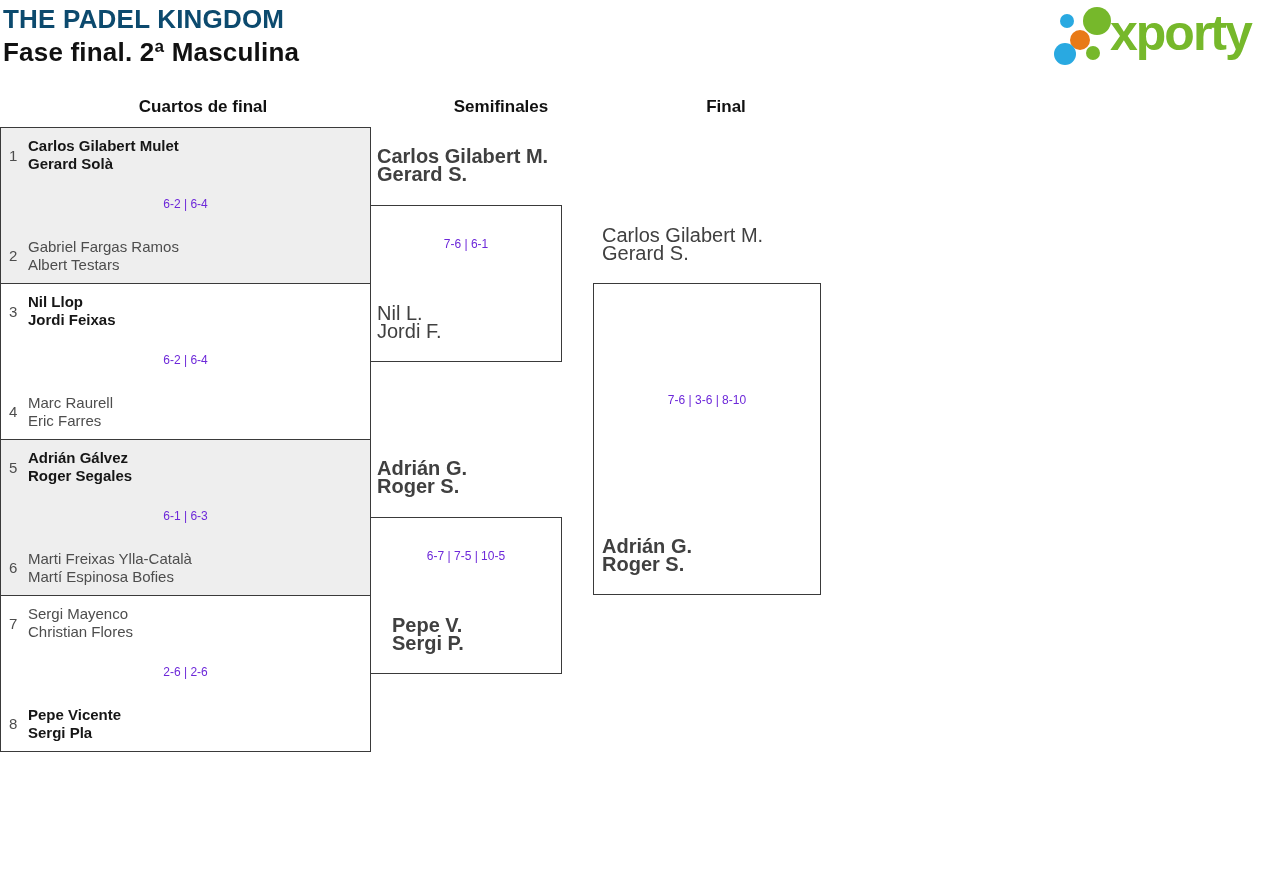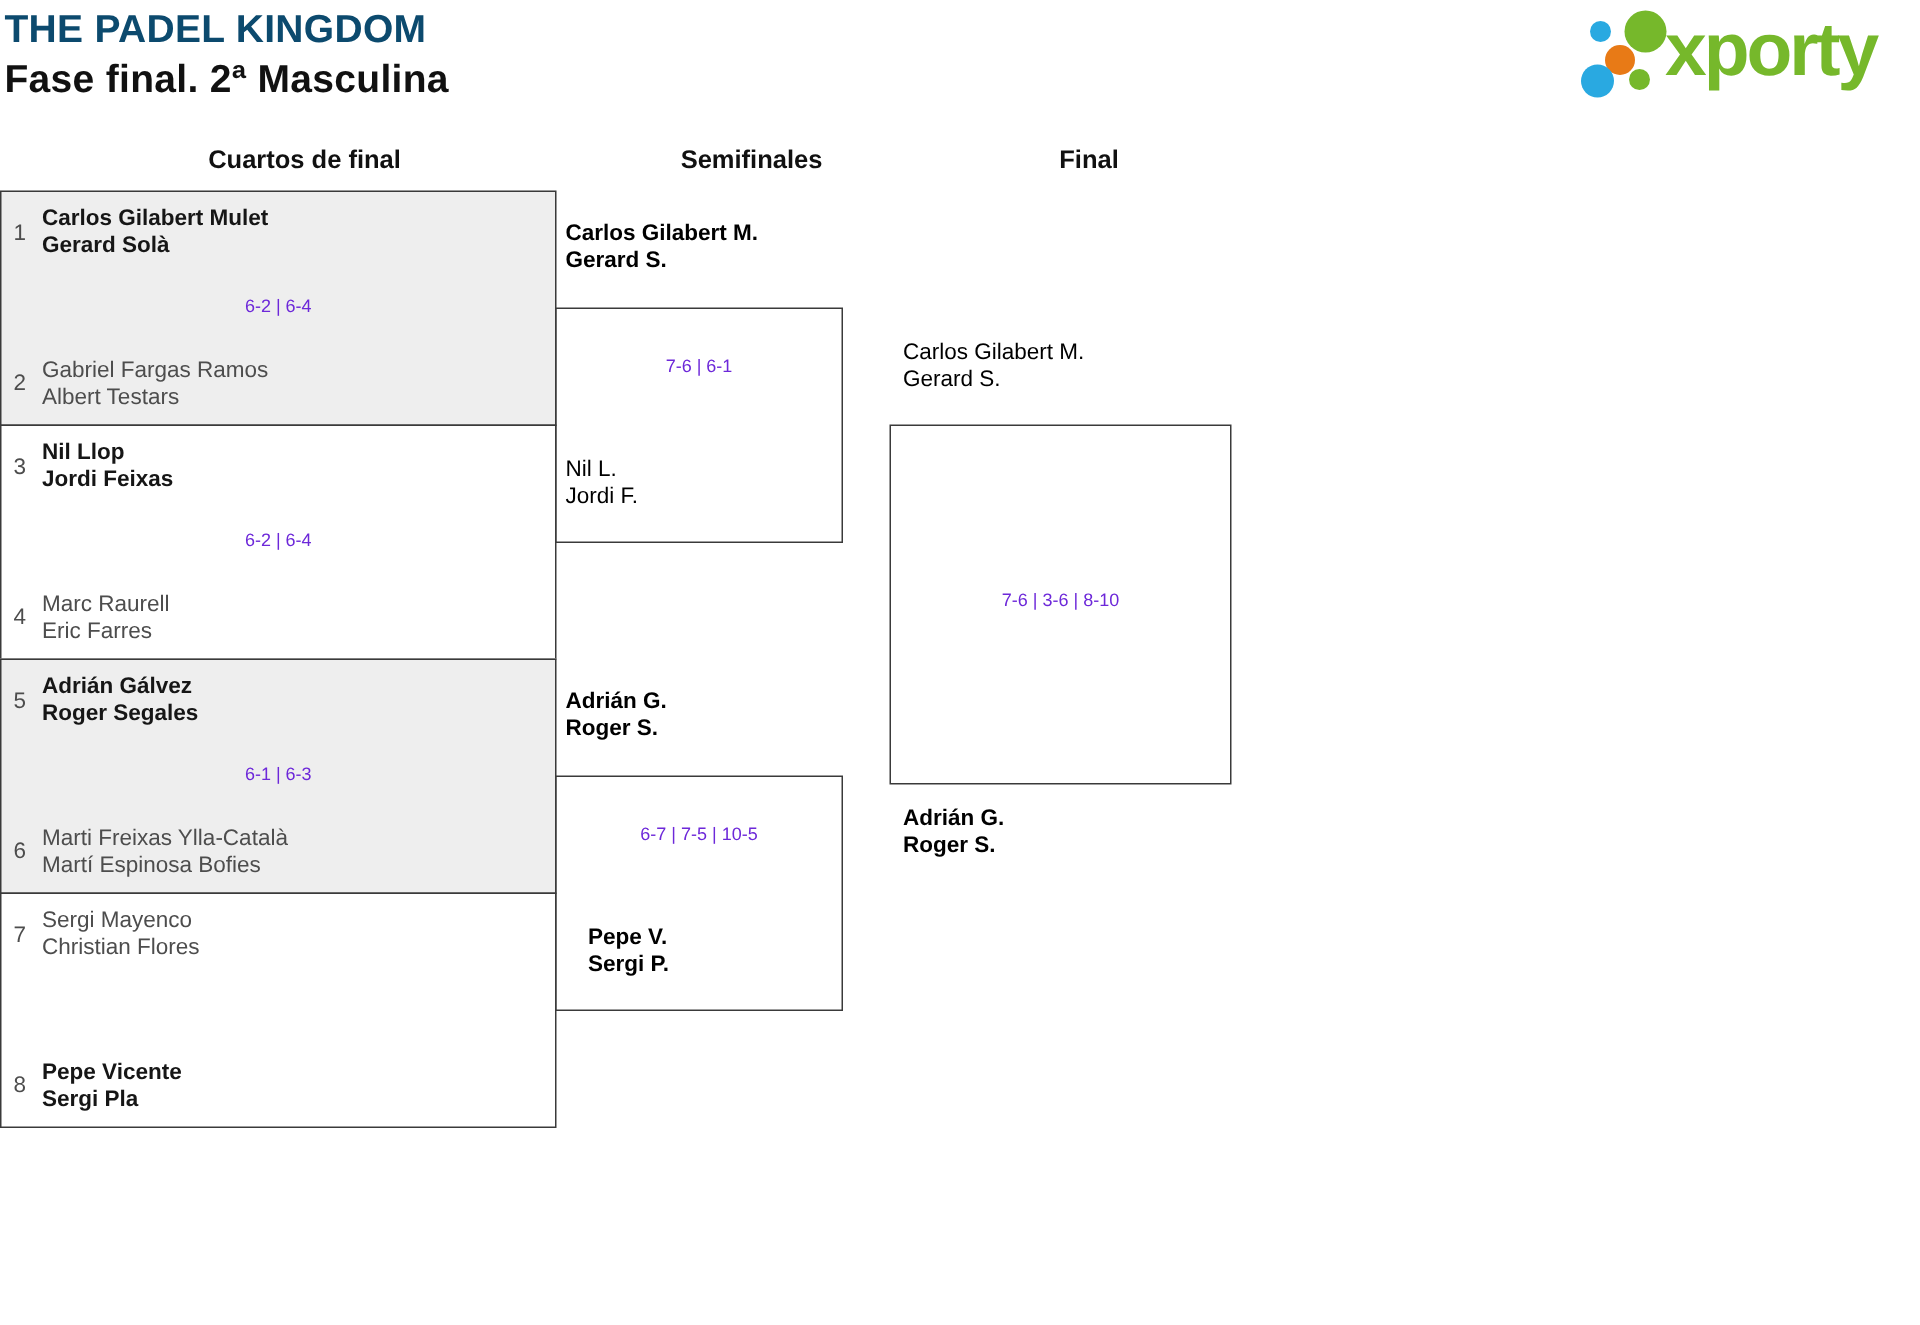--- a/index.html
+++ b/index.html
@@ -32,38 +32,38 @@
   .rh-final { left:595px; width:226px; }
 
   
   .match-box { position:absolute; border:1px solid #3a3a3a; background:transparent; }
   .qf-box    { left:0;     width:371px; height:157px; }
   .qf-1 { top:127px; } .qf-3 { top:439px; }
   .qf-2 { top:283px; } .qf-4 { top:595px; }
   .shaded { background:#eeeeee; }
   .sf-box    { left:370px; width:192px; height:157px; }
   .sf-1 { top:205px; } .sf-2 { top:517px; }
-  .final-box { left:593px; width:228px; height:240px; top:283px; }
+  .final-box { left:593px; width:228px; height:312px; top:283px; }
 
   .seed { position:absolute; left:8px; width:16px; font-size:15px; color:#4d4d4d; }
   .seed-top    { top:19px; }
   .seed-bottom { bottom:19px; }
 
   .team { position:absolute; left:27px; font-size:15px; line-height:18px; color:#4d4d4d; font-weight:400; }
   .team-top    { top:9px; }
   .team-bottom { bottom:9px; }
   .winner { color:#161616; font-weight:700; }
 
   .score { position:absolute; left:0; width:100%; text-align:center; font-size:12px; color:#6d28d9; }
   .qf-score    { top:69px; }
   .sf-score    { top:31px; }
   .final-score { top:109px; }
 
   
-  .entrant { position:absolute; font-size:15px; line-height:18px; color:#000000; }
+  .entrant { position:absolute; font-size:20px; line-height:18px; color:#404040; }
   .entrant-sf1-top    { left:377px; top:147px; }
   .entrant-sf1-bottom { left:377px; top:304px; }
   .entrant-sf2-top    { left:377px; top:459px; }
   .entrant-sf2-bottom { left:392px; top:616px;font-weight:bold; }
   .entrant-final-top    { left:602px; top:226px; }
   .entrant-final-bottom { left:602px; top:537px; }
 </style>
 </head>
 <body>
 
@@ -126,20 +126,21 @@
       <div>Martí Espinosa Bofies</div>
     </div>
   </div>
 
   <div class="match-box qf-box qf-4">
     <span class="seed seed-top">7</span>
     <div class="team team-top">
       <div>Sergi Mayenco</div>
       <div>Christian Flores</div>
     </div>
+    <div class="score qf-score">2-6 | 2-6</div>
     <span class="seed seed-bottom">8</span>
     <div class="team team-bottom winner">
       <div>Pepe Vicente</div>
       <div>Sergi Pla</div>
     </div>
   </div>
 
   <div class="match-box sf-box sf-1">
     <div class="score sf-score">7-6 | 6-1</div>
   </div>

